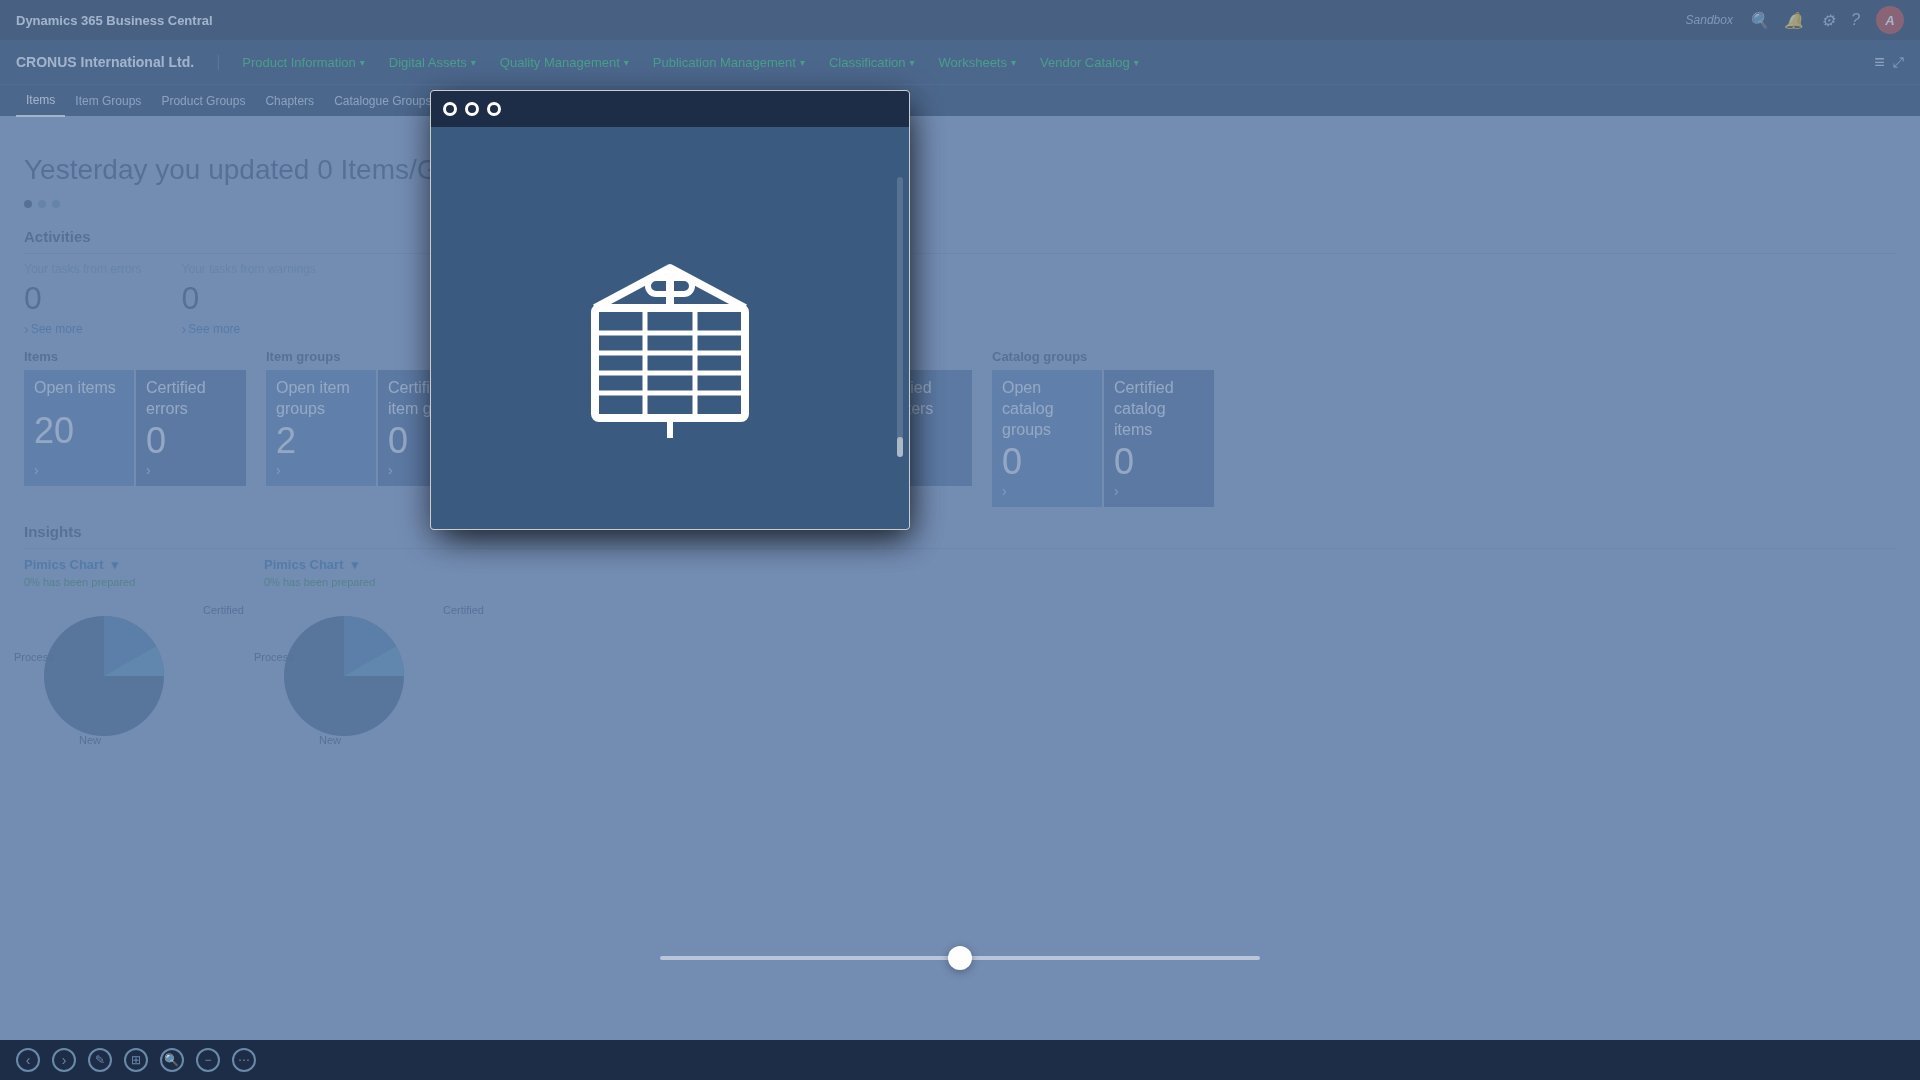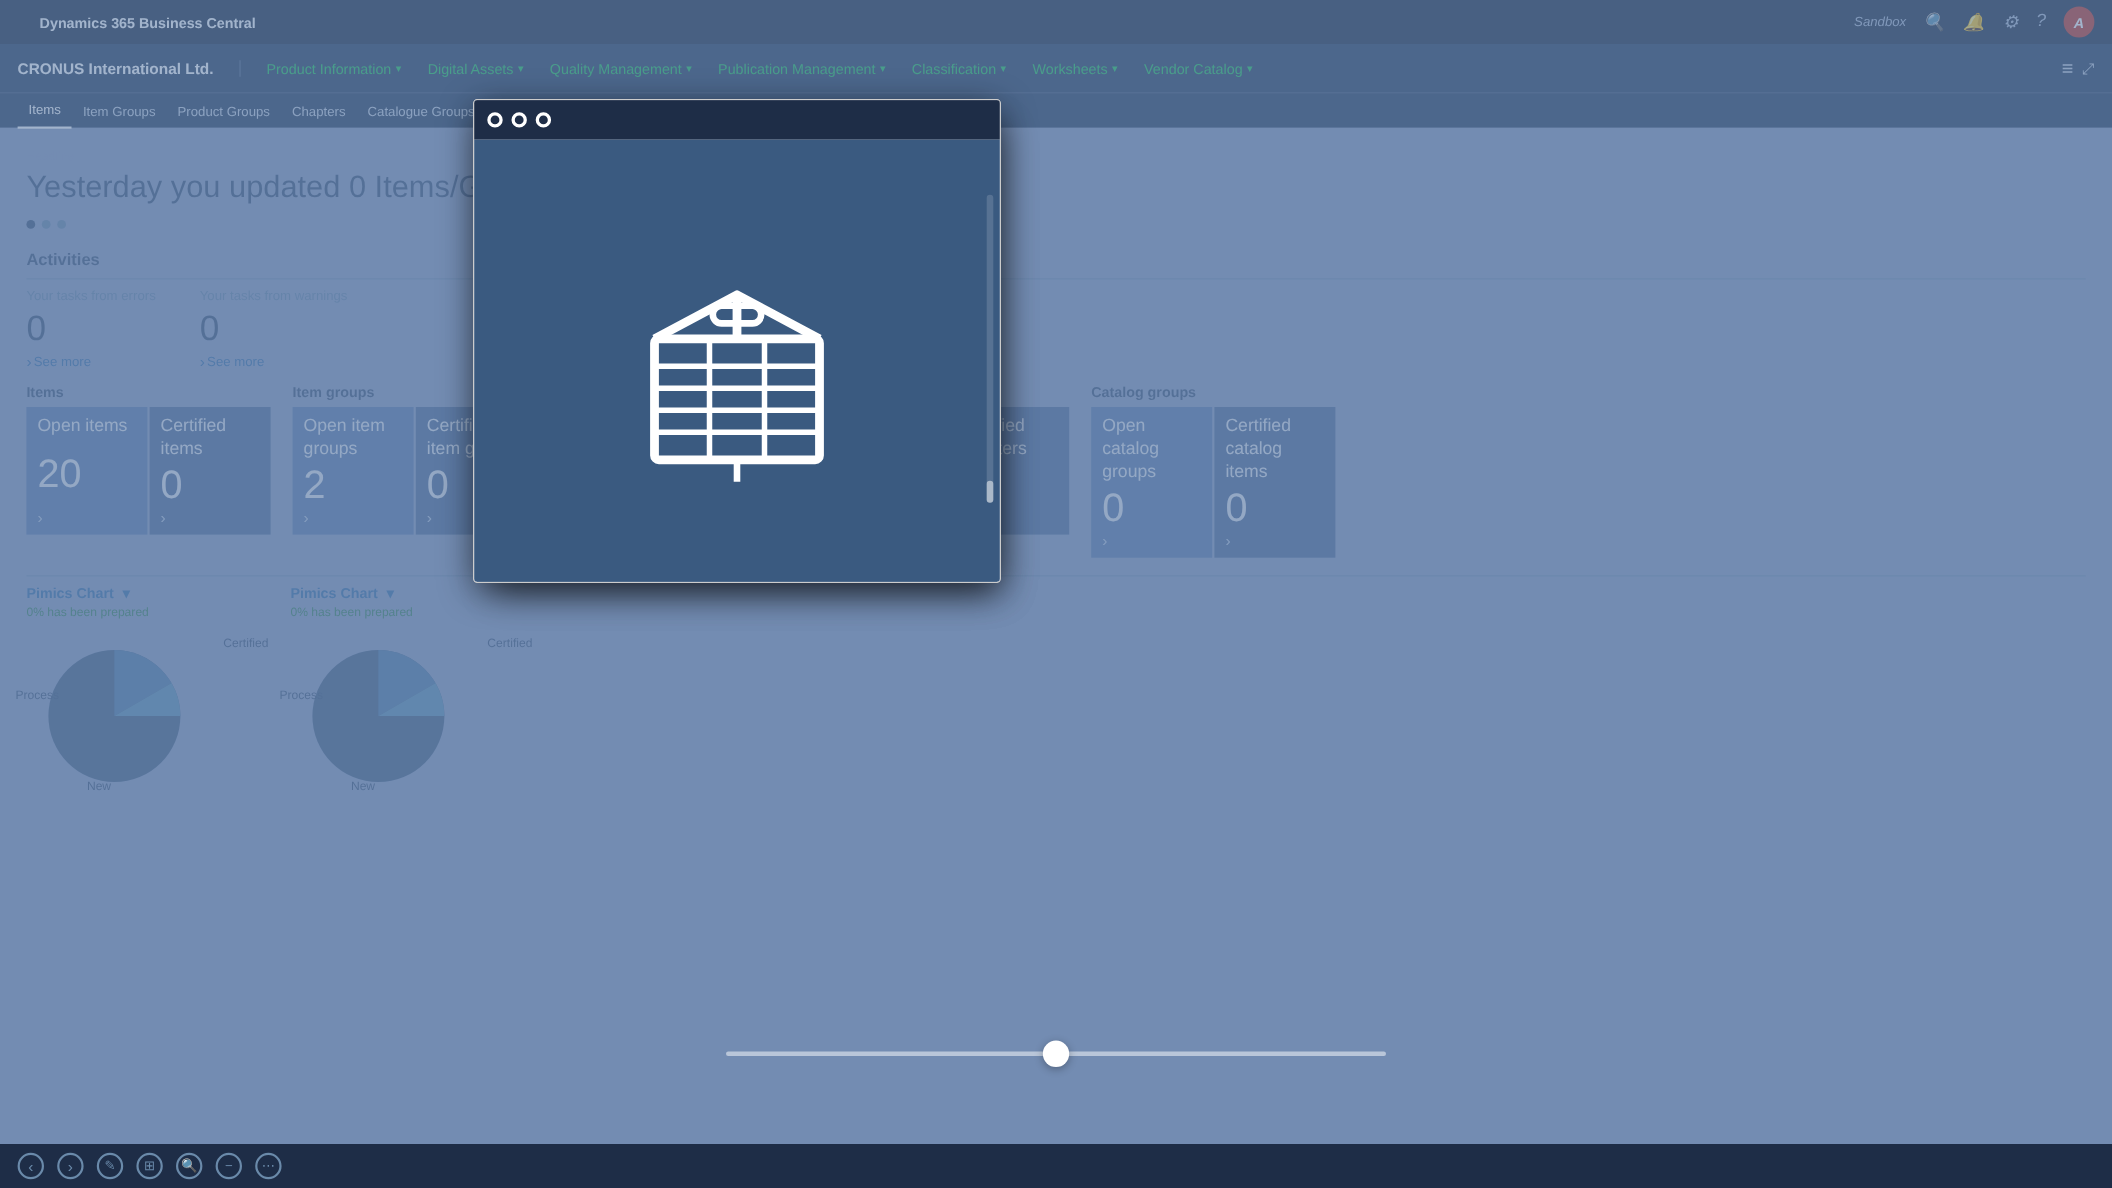--- a/index.html
+++ b/index.html
@@ -10,21 +10,21 @@
       background: #1e2d47;
       height: 40px;
       display: flex;
       align-items: center;
       justify-content: space-between;
       padding: 0 16px;
       position: relative;
       z-index: 10;
     }
     .top-bar-left { display: flex; align-items: center; gap: 8px; }
-    .dynamics-logo { color: #fff; font-size: 13px; font-weight: 600; margin-left: 20px; }
+    .dynamics-logo { color: #fff; font-size: 13px; font-weight: 600; }
     .top-bar-right { display: flex; align-items: center; gap: 16px; font-style: italic; }
     .top-bar-icon { color: #aab8d0; font-size: 16px; cursor: pointer; }
     .sandbox-badge { color: #aab8d0; font-size: 12px; }
     .user-avatar {
       width: 28px; height: 28px; border-radius: 50%;
       background: #c0392b; color: #fff; font-size: 13px; font-weight: 700;
       display: flex; align-items: center; justify-content: center;
     }
 
     
@@ -323,21 +323,21 @@
 
     <div class="group-block">
       <div class="group-block-title">Items</div>
       <div class="tiles-pair">
         <div class="tile">
           <div class="tile-label">Open items</div>
           <div class="tile-count">20</div>
           <div class="tile-arrow">›</div>
         </div>
         <div class="tile tile-dark">
-          <div class="tile-label">Certified items</div>
+          <div class="tile-label">Certified errors</div>
           <div class="tile-count">0</div>
           <div class="tile-arrow">›</div>
         </div>
       </div>
     </div>
 
     <div class="group-block">
       <div class="group-block-title">Item groups</div>
       <div class="tiles-pair">
         <div class="tile">
@@ -396,20 +396,21 @@
         <div class="tile tile-dark">
           <div class="tile-label">Certified catalog items</div>
           <div class="tile-count">0</div>
           <div class="tile-arrow">›</div>
         </div>
       </div>
     </div>
   </div>
 
   <div class="insights-section" style="margin-top:16px;">
+    <div class="section-title">Insights</div>
     <hr class="divider">
     <div class="insights-row">
       <div class="insight-item">
         <div class="insight-title">
           <span>Pimics Chart</span>
           <span>▾</span>
         </div>
         <div class="insight-percent">0% has been prepared</div>
         <div class="chart-area" style="position:relative;">
           <svg class="pie-chart" viewBox="0 0 160 160">

